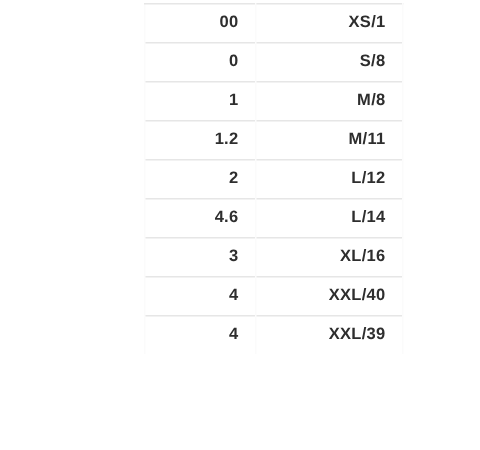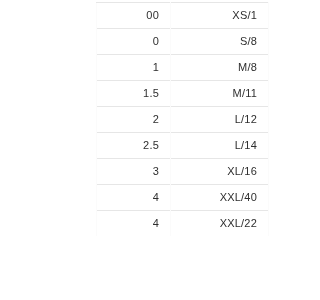--- a/index.html
+++ b/index.html
@@ -15,20 +15,21 @@
     font-family: "Liberation Sans", sans-serif;
   }
 
   #size-table-wrapper {
     position: absolute;
     left: 0;
     top: 0;
     width: 300px;
     height: 300px;
     background: #ffffff;
+    font-weight: bold;
   }
 
   table.size-table {
     position: absolute;
     left: 96px;
     top: 2px;
     width: 148px;
     border-collapse: collapse;
     table-layout: fixed;
     background: #ffffff;
@@ -78,38 +79,38 @@
         </tr>
         <tr>
           <td class="col-numeric">0</td>
           <td class="col-letter">S/8</td>
         </tr>
         <tr>
           <td class="col-numeric">1</td>
           <td class="col-letter">M/8</td>
         </tr>
         <tr>
-          <td class="col-numeric">1.5</td>
+          <td class="col-numeric">1.2</td>
           <td class="col-letter">M/11</td>
         </tr>
         <tr>
           <td class="col-numeric">2</td>
           <td class="col-letter">L/12</td>
         </tr>
         <tr>
-          <td class="col-numeric">2.5</td>
+          <td class="col-numeric">4.6</td>
           <td class="col-letter">L/14</td>
         </tr>
         <tr>
           <td class="col-numeric">3</td>
           <td class="col-letter">XL/16</td>
         </tr>
         <tr>
           <td class="col-numeric">4</td>
           <td class="col-letter">XXL/40</td>
         </tr>
         <tr>
           <td class="col-numeric">4</td>
-          <td class="col-letter">XXL/22</td>
+          <td class="col-letter">XXL/39</td>
         </tr>
       </tbody>
   </table>
 </div>
 
 </body></html>

